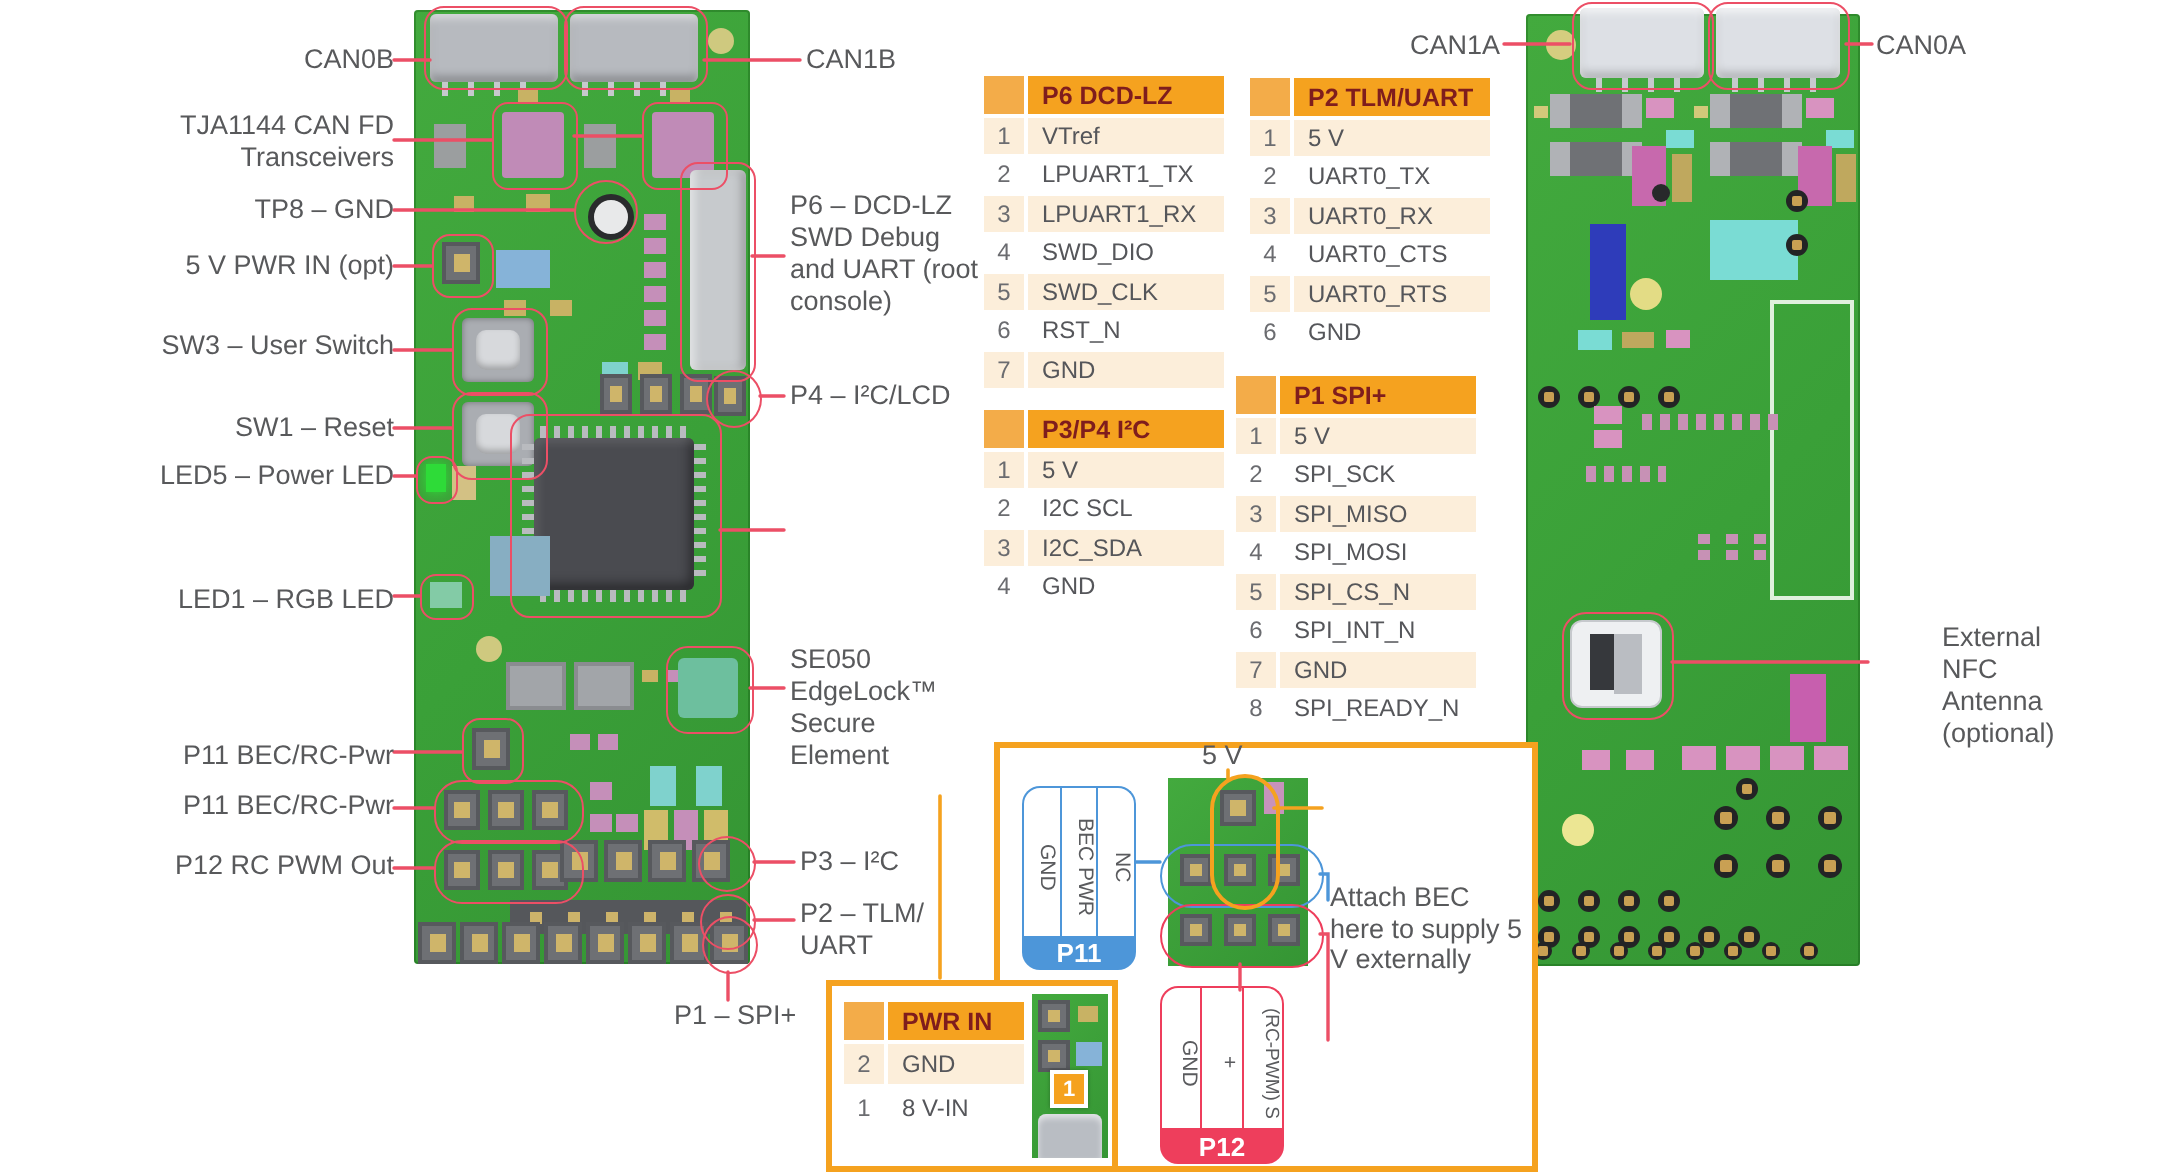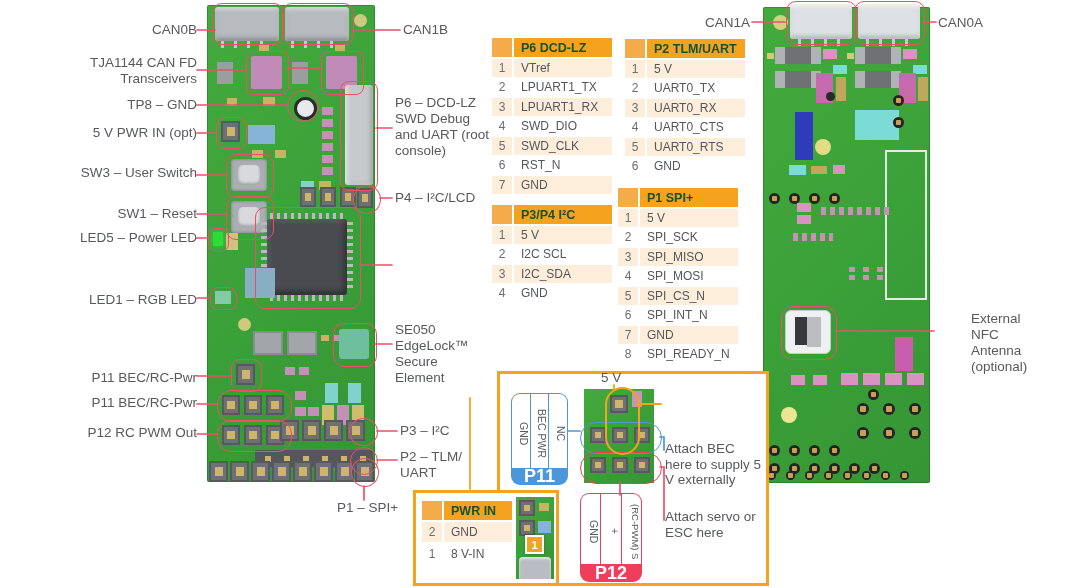--- a/index.html
+++ b/index.html
@@ -30,34 +30,34 @@
   .mcu .py{position:absolute;top:9px;bottom:9px;width:6px;background:repeating-linear-gradient(180deg,#b9bbbf 0 3px,transparent 3px 7px);}
   .mcu .body{position:absolute;inset:6px;background:#4a4b50;border-radius:3px;
              box-shadow:inset 2px 2px 5px rgba(255,255,255,.14),inset -2px -3px 6px rgba(0,0,0,.45);}
   
   .btn-base{position:absolute;background:#aaadb2;border-radius:3px;box-shadow:inset 0 0 3px rgba(0,0,0,.35);}
   .btn-cap{position:absolute;background:#d7d9dc;border-radius:5px;box-shadow:inset 0 -2px 3px rgba(0,0,0,.25);}
   
   .ptable{position:absolute;width:120px;font-size:12px;color:#55565a;z-index:2;}
   .ptable .hd{display:flex;gap:2px;height:19px;margin-bottom:2px;}
   .ptable .hd .c{width:20px;background:#F3AC49;}
-  .ptable .hd .t{flex:1;background:#F5A21F;color:#14532d;font-weight:bold;display:flex;align-items:center;padding-left:7px;font-size:12.5px;}
+  .ptable .hd .t{flex:1;background:#F5A21F;color:#7f1d1d;font-weight:bold;display:flex;align-items:center;padding-left:7px;font-size:12.5px;}
   .ptable .row{display:flex;gap:2px;height:17.5px;margin-bottom:2px;}
   .ptable .row .n{width:20px;display:flex;align-items:center;justify-content:center;color:#6b6c70;}
   .ptable .row .v{flex:1;display:flex;align-items:center;padding-left:7px;}
   .ptable .row.alt .n,.ptable .row.alt .v{background:#FCEEDA;}
   .ptable.pwr .row{height:20px;}
   
   .obox{position:absolute;border:3px solid #F5A21F;background:#fff;box-sizing:border-box;}
   
   .vtable{position:absolute;z-index:3;}
   .vtable .cols{position:absolute;left:0;right:0;top:0;display:flex;background:#fff;overflow:hidden;box-sizing:border-box;}
   .vtable .col{flex:1;display:flex;justify-content:center;padding-top:5px;writing-mode:vertical-rl;
                font-size:10.5px;color:#5a5b5e;box-sizing:border-box;}
-  .vtable .foot{position:absolute;left:0;right:0;bottom:0;color:#fff;font-weight:bold;font-size:18px;
+  .vtable .foot{position:absolute;left:0;right:0;bottom:0;color:#fff;font-weight:bold;font-size:13px;
                 display:flex;align-items:center;justify-content:center;}
   .vtable.blue .cols{border:1.7px solid #4D96D9;border-bottom:none;border-radius:9px 9px 0 0;}
   .vtable.blue .col{border-right:1.7px solid #4D96D9;}
   .vtable.blue .col:last-child{border-right:none;}
   .vtable.blue .foot{height:17px;background:#4D96D9;border-radius:0 0 9px 9px;}
   .vtable.red .cols{border:1.7px solid #EE3E5C;border-bottom:none;border-radius:9px 9px 0 0;}
   .vtable.red .col{border-right:1.7px solid #EE3E5C;}
   .vtable.red .col:last-child{border-right:none;}
   .vtable.red .foot{height:18px;background:#EE3E5C;border-radius:0 0 9px 9px;}
   .oval{position:absolute;border-radius:999px;z-index:4;pointer-events:none;}
@@ -461,21 +461,20 @@
         <div class="col">GND</div>
         <div class="col">+</div>
         <div class="col" style="font-size:9.5px;">(RC-PWM) S</div>
       </div>
       <div class="foot">P12</div>
     </div>
   </div>
 
   <div class="note" style="left:601px;top:370px;">5 V</div>
   <div class="note" style="left:665px;top:441px;width:97px;">Attach BEC here to supply 5 V externally</div>
-  <div class="note" style="left:665px;top:509px;width:97px;">Attach servo or ESC here</div>
 
   <div class="obox" style="left:413px;top:490px;width:146px;height:96px;z-index:4;">
     <div class="ptable pwr" style="left:6px;top:8px;width:90px;">
       <div class="hd">
           <div class="c"></div>
           <div class="t">PWR IN</div>
         </div>
       <div class="row alt">
           <div class="n">2</div>
           <div class="v">GND</div>

